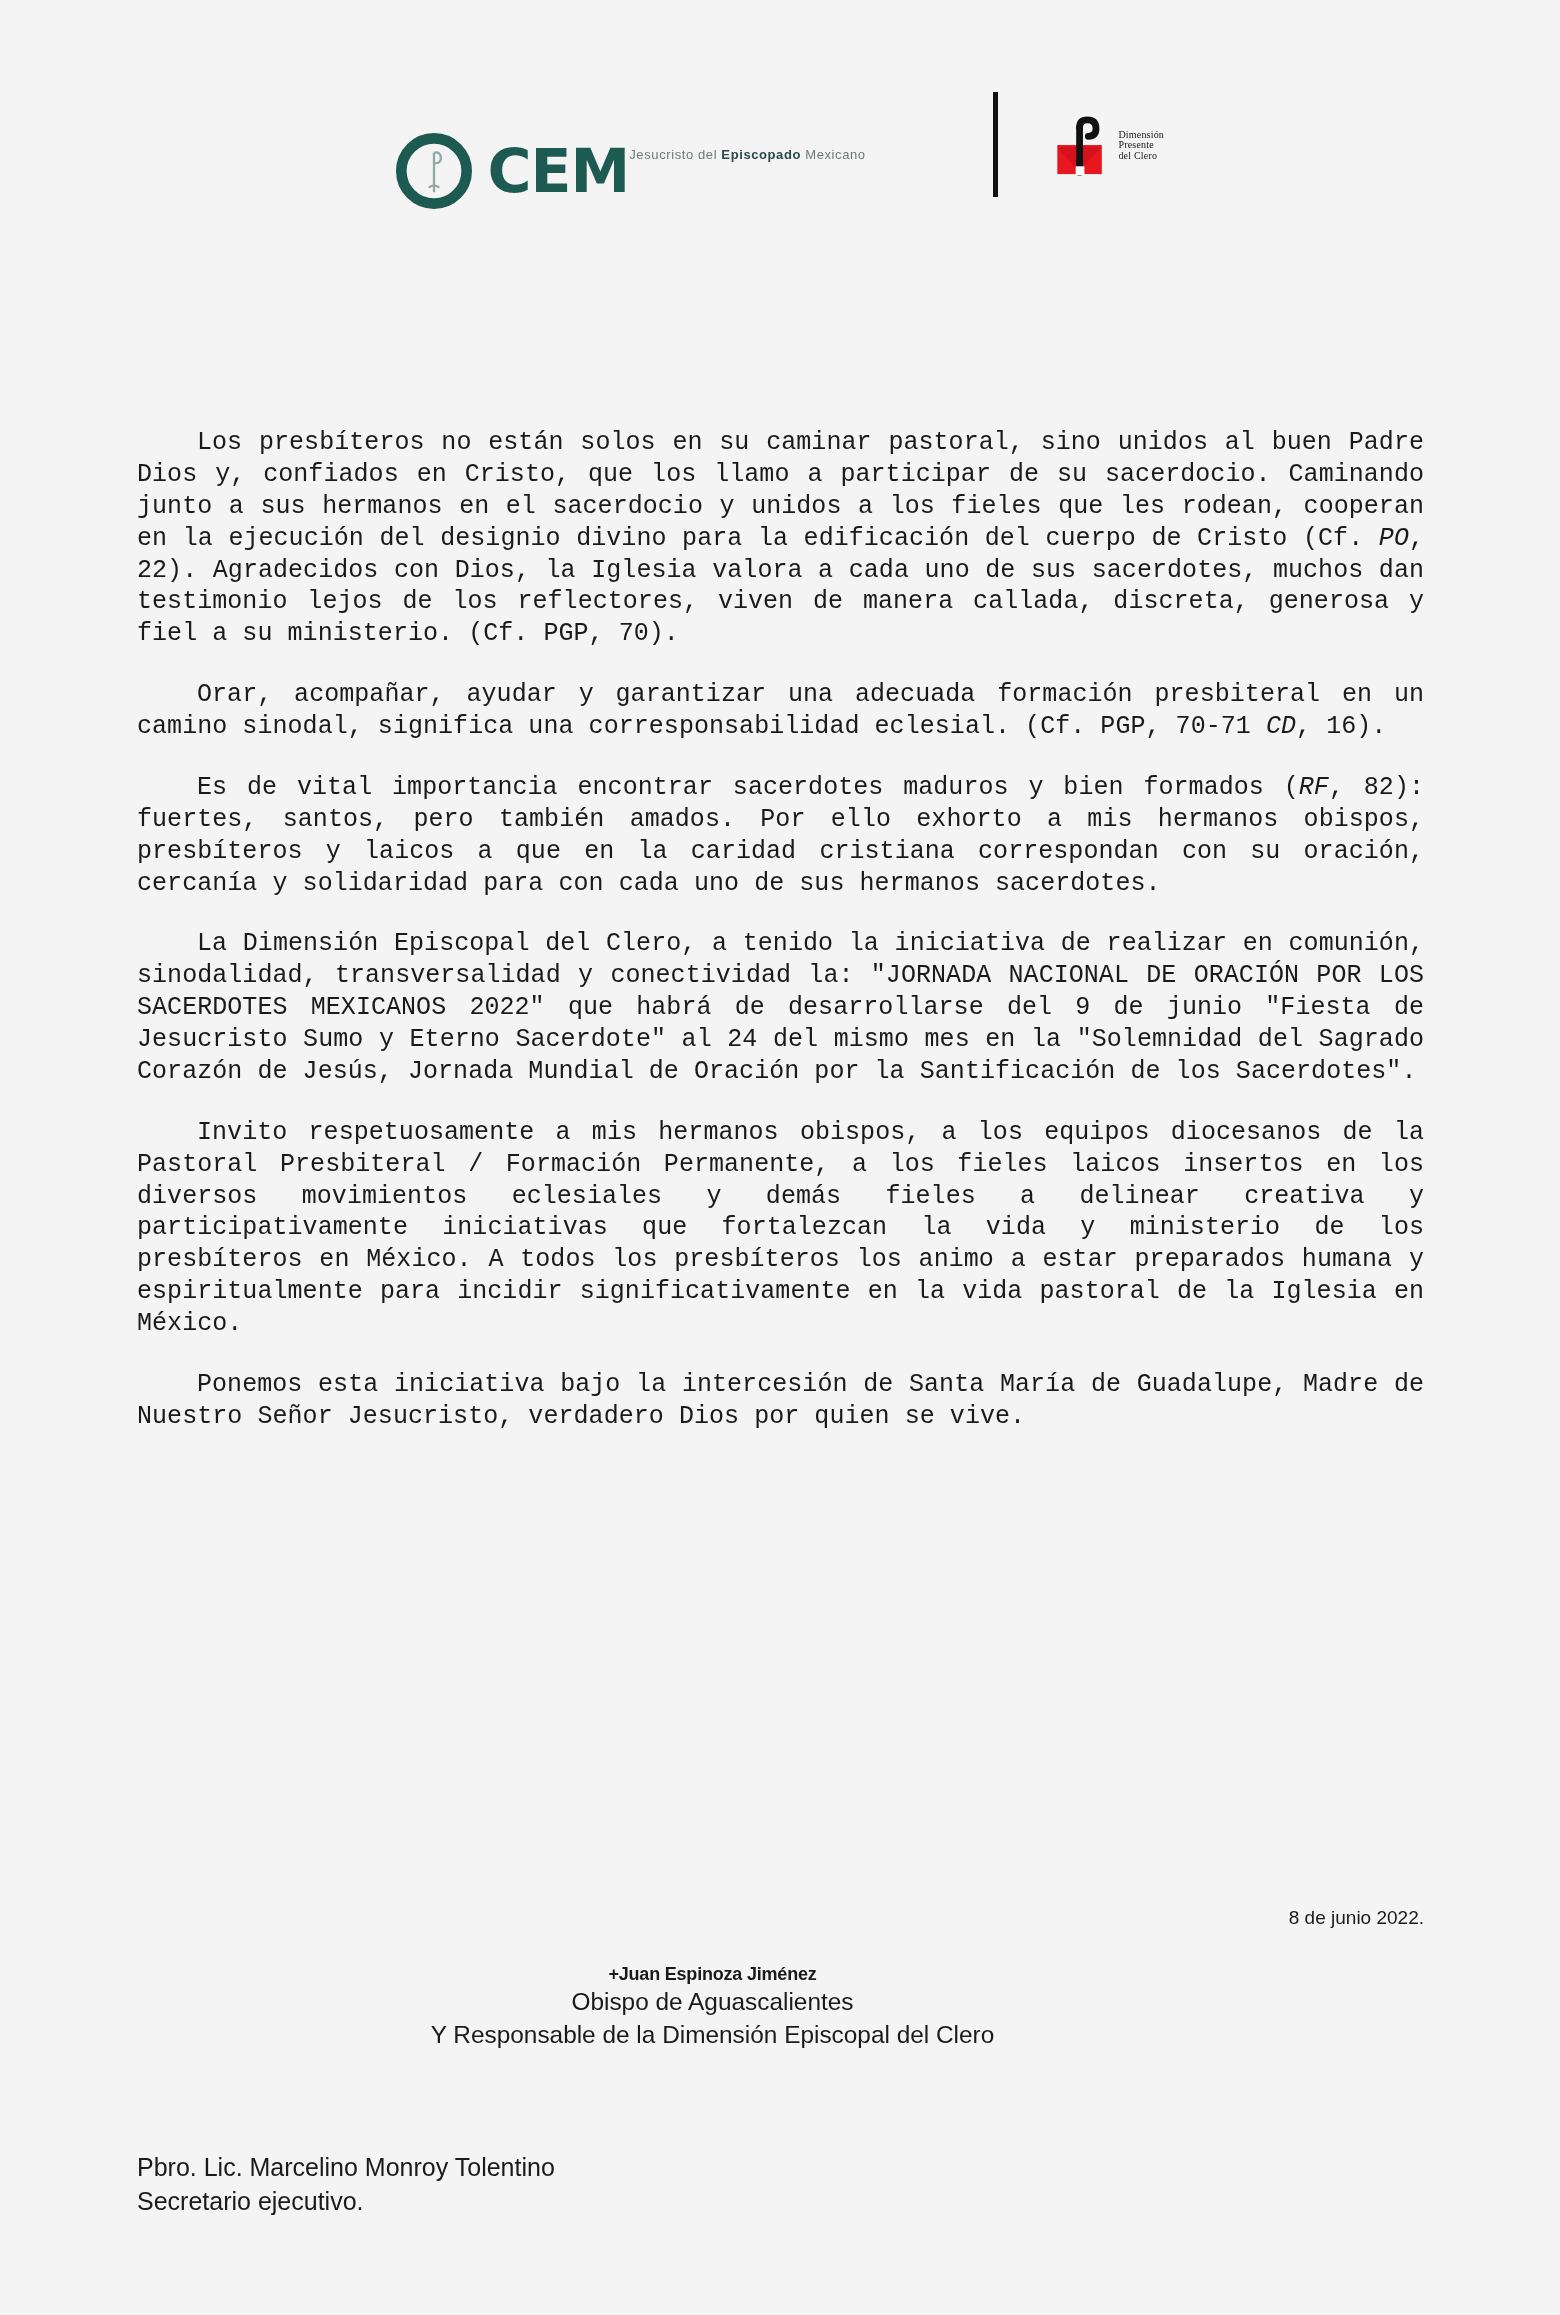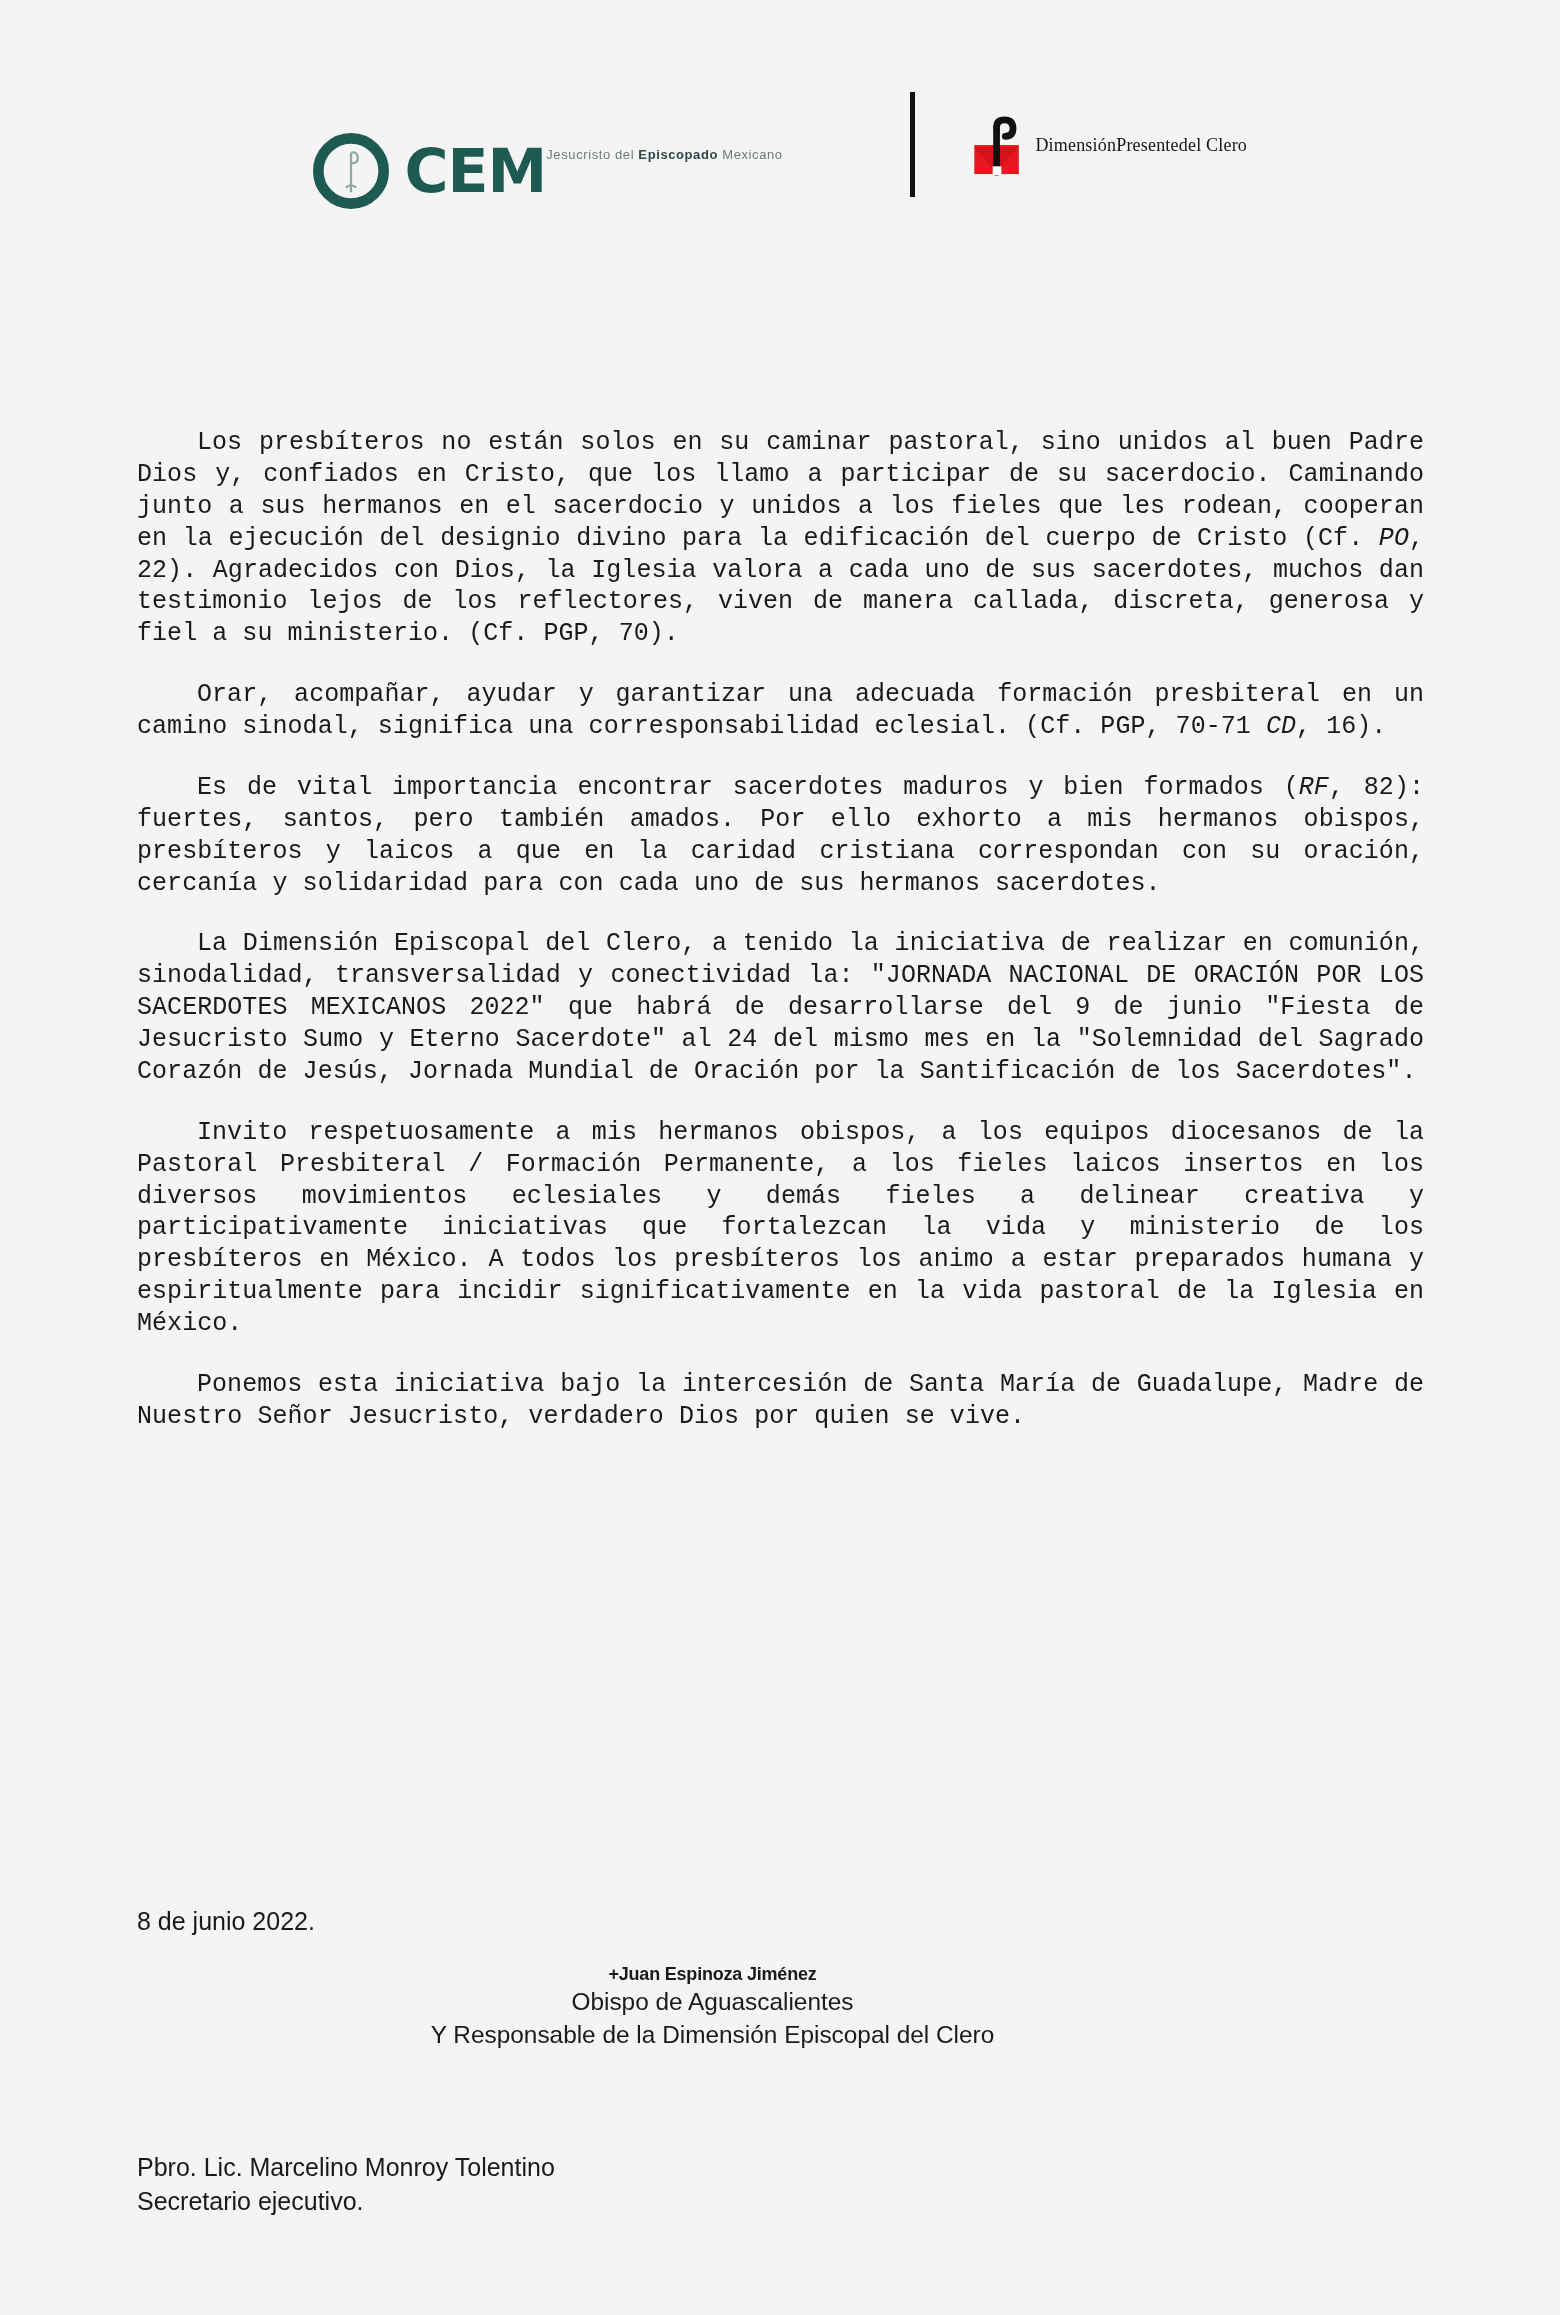--- a/index.html
+++ b/index.html
@@ -86,23 +86,24 @@
     gap: 8.8px;
     margin-bottom: 21.5px;
   }
   .dec-mark {
     width: 57px;
     height: 60px;
     flex: 0 0 auto;
   }
   .dec-words {
     display: flex;
+    flex-direction: column;
     line-height: 1.08;
     font-family: "Liberation Serif", serif;
-    font-size: 18px;
+    font-size: 10px;
     color: #161616;
     letter-spacing: 0.2px;
   }
 
   
   .body-block {
     position: absolute;
     top: 382px;
     left: 137px;
     width: 1287px;
@@ -130,22 +131,22 @@
   }
   p.para.first { margin-top: 45px; }
   p.para i { font-style: italic; }
 
   
   .date-line {
     position: absolute;
     top: 1907px;
     left: 137px;
     width: 1287px;
-    text-align: left;
-    font-size: 25px;
+    text-align: right;
+    font-size: 19px;
   }
 
   .signature {
     position: absolute;
     top: 1962px;
     left: 137px;
     width: 1151px;
     text-align: center;
     font-size: 24.4px;
     line-height: 1.35;

